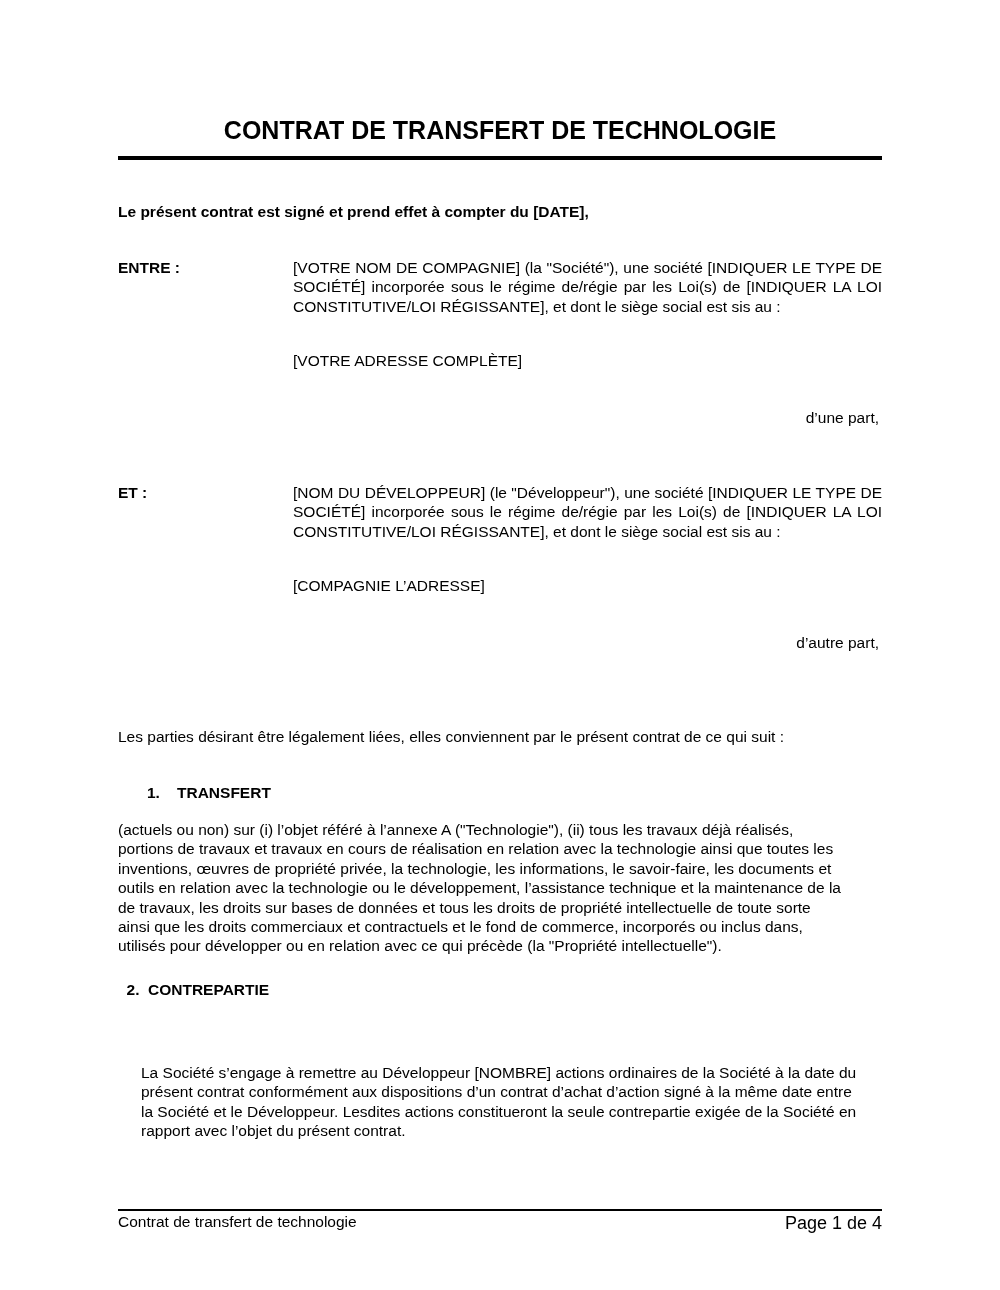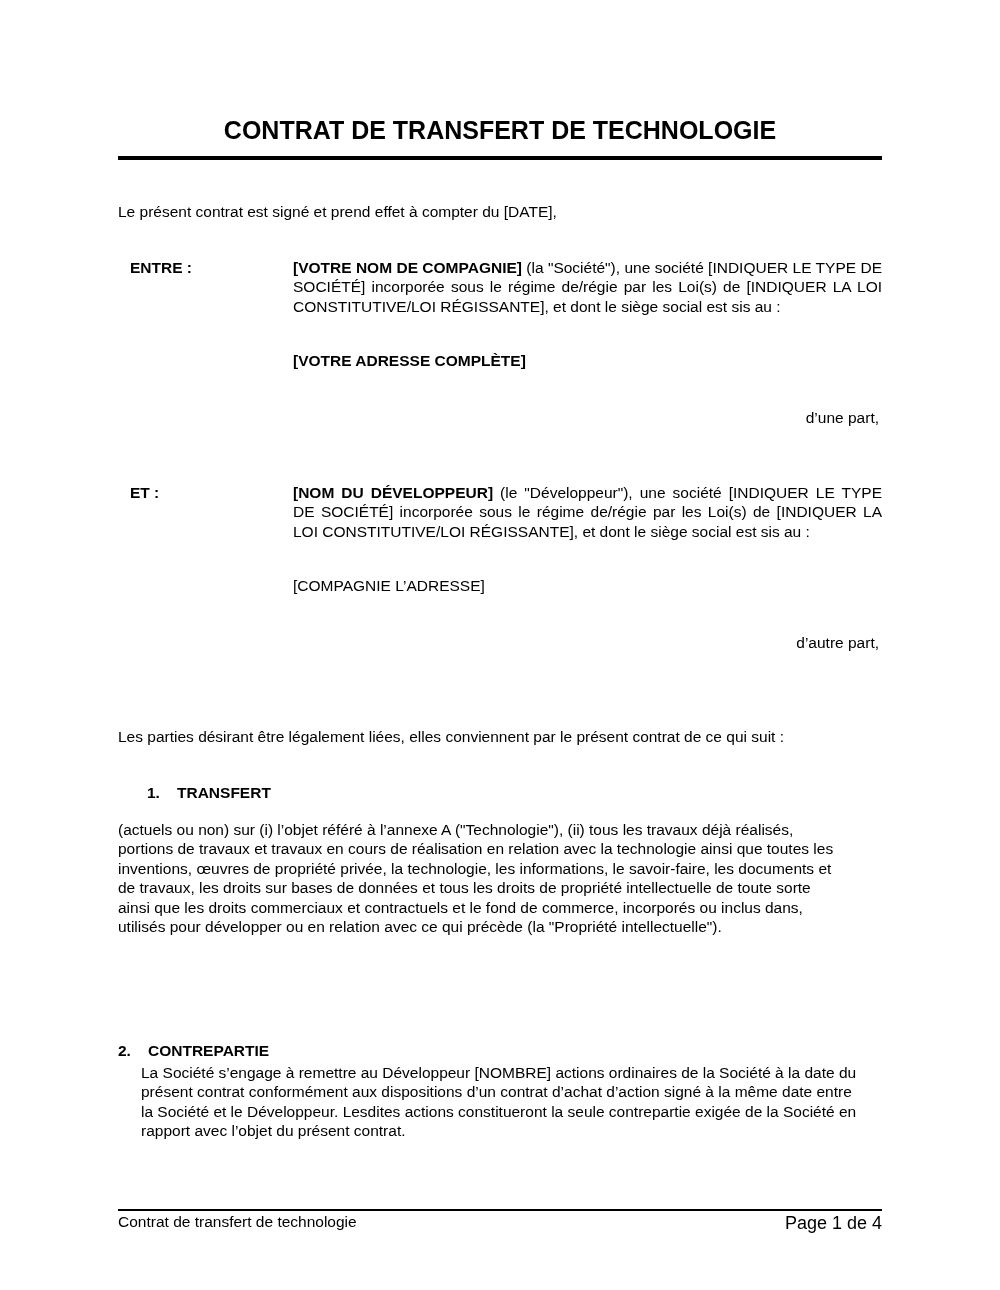--- a/index.html
+++ b/index.html
@@ -43,49 +43,50 @@
       background: #000000;
     }
     .txt {
       font-size: 15.5px;
       line-height: 19.4px;
     }
     .intro {
       position: absolute;
       top: 202px;
       left: 0;
+      font-weight: bold;
     }
     .party {
       position: absolute;
       left: 0;
       width: 764px;
     }
     .party-label {
       position: absolute;
-      left: 12px;
+      left: 0;
       top: 0;
       font-weight: bold;
       text-align: center;
     }
     .party-body {
       position: absolute;
       left: 175px;
       top: 0;
       width: 589px;
       text-align: justify;
     }
     .party-address {
       position: absolute;
       left: 175px;
     }
     .party-closing {
       position: absolute;
       right: 3px;
     }
-    .b { font-weight: bold; }
+    .b { font-weight: normal; }
     .agree {
       position: absolute;
       left: 0;
       top: 727px;
     }
     .section-heading {
       position: absolute;
       left: 0;
       font-weight: bold;
       font-size: 15.5px;
@@ -129,21 +130,21 @@
   <h1 class="doc-title">CONTRAT DE TRANSFERT DE TECHNOLOGIE</h1>
   <div class="title-rule"></div>
 
   <div class="intro txt">Le présent contrat est signé et prend effet à compter du [DATE],</div>
 
   <div class="party txt" style="top:258px;">
     <div class="party-label">ENTRE :</div>
     <div class="party-body">
       <span class="b">[VOTRE NOM DE COMPAGNIE]</span><span> (la "Société"), une société [INDIQUER LE TYPE DE SOCIÉTÉ] incorporée sous le régime de/régie par les Loi(s) de [INDIQUER LA LOI CONSTITUTIVE/LOI RÉGISSANTE], et dont le siège social est sis au :</span>
     </div>
-    <div class="party-address" style="top:93px;font-weight:bold;">[VOTRE ADRESSE COMPLÈTE]</div>
+    <div class="party-address" style="top:93px;">[VOTRE ADRESSE COMPLÈTE]</div>
     <div class="party-closing" style="top:150px;">d’une part,</div>
   </div>
 
   <div class="party txt" style="top:483px;">
     <div class="party-label">ET :</div>
     <div class="party-body">
       <span class="b">[NOM DU DÉVELOPPEUR]</span><span> (le "Développeur"), une société [INDIQUER LE TYPE DE SOCIÉTÉ] incorporée sous le régime de/régie par les Loi(s) de [INDIQUER LA LOI CONSTITUTIVE/LOI RÉGISSANTE], et dont le siège social est sis au :</span>
     </div>
     <div class="party-address" style="top:93px;">[COMPAGNIE L’ADRESSE]</div>
     <div class="party-closing" style="top:150px;">d’autre part,</div>
@@ -151,26 +152,27 @@
 
   <div class="agree txt">Les parties désirant être légalement liées, elles conviennent par le présent contrat de ce qui suit :</div>
 
   <div class="section-heading" style="top:783px;margin-left:29px;">
     <span class="num">1.</span><span>TRANSFERT</span>
   </div>
   <div class="section-body txt" style="top:820px;">
     <div>(actuels ou non) sur (i) l’objet référé à l’annexe A ("Technologie"), (ii) tous les travaux déjà réalisés,</div>
     <div>portions de travaux et travaux en cours de réalisation en relation avec la technologie ainsi que toutes les</div>
     <div>inventions, œuvres de propriété privée, la technologie, les informations, le savoir-faire, les documents et</div>
+    <div>outils en relation avec la technologie ou le développement, l’assistance technique et la maintenance de la</div>
     <div>de travaux, les droits sur bases de données et tous les droits de propriété intellectuelle de toute sorte</div>
     <div>ainsi que les droits commerciaux et contractuels et le fond de commerce, incorporés ou inclus dans,</div>
     <div>utilisés pour développer ou en relation avec ce qui précède (la "Propriété intellectuelle").</div>
   </div>
 
-  <div class="section-heading" style="top:1041px;">
+  <div class="section-heading" style="top:980px;text-align:center;">
     <span class="num">2.</span><span>CONTREPARTIE</span>
   </div>
   <div class="section-body txt" style="top:1063px;margin-left:23px;">
     <div>La Société s’engage à remettre au Développeur [NOMBRE] actions ordinaires de la Société à la date du</div>
     <div>présent contrat conformément aux dispositions d’un contrat d’achat d’action signé à la même date entre</div>
     <div>la Société et le Développeur. Lesdites actions constitueront la seule contrepartie exigée de la Société en</div>
     <div>rapport avec l’objet du présent contrat.</div>
   </div>
 
   <div class="footer-rule"></div>

